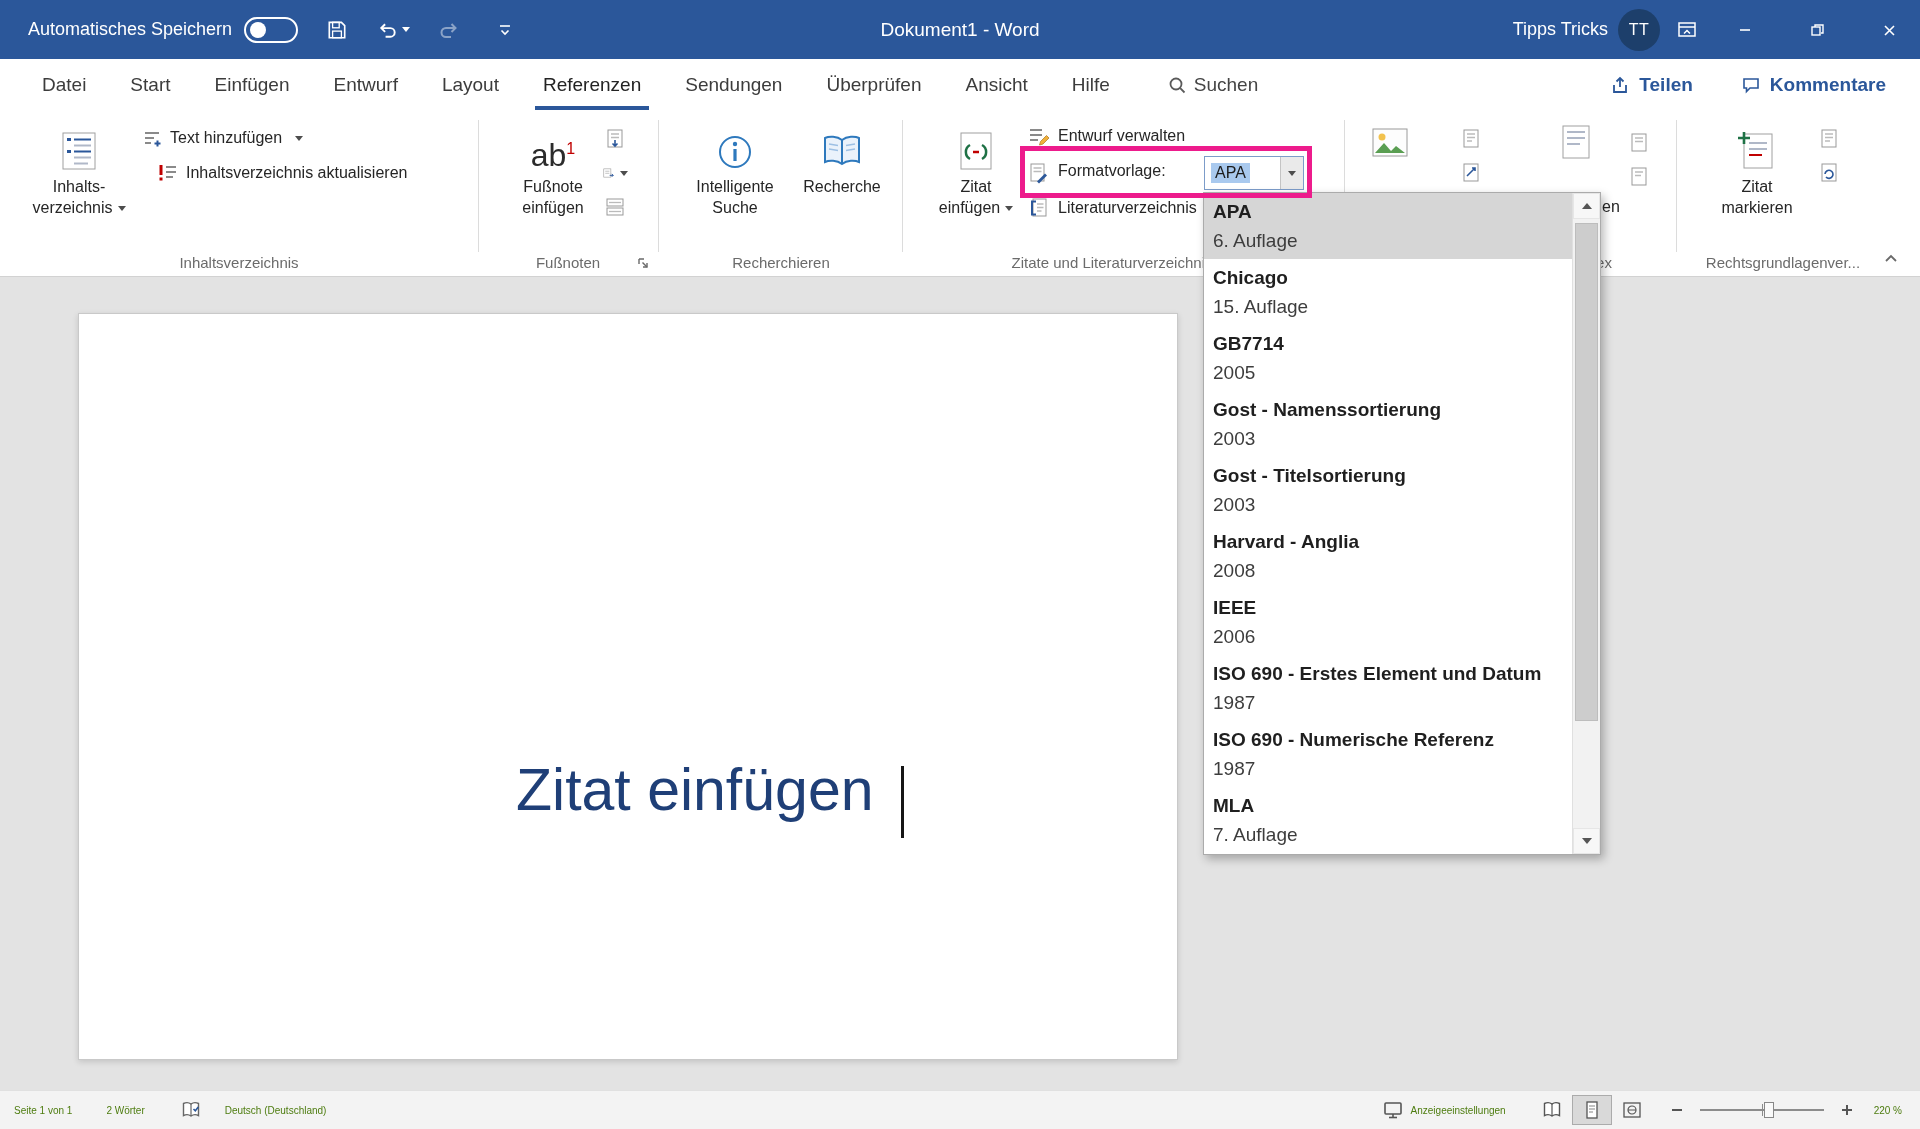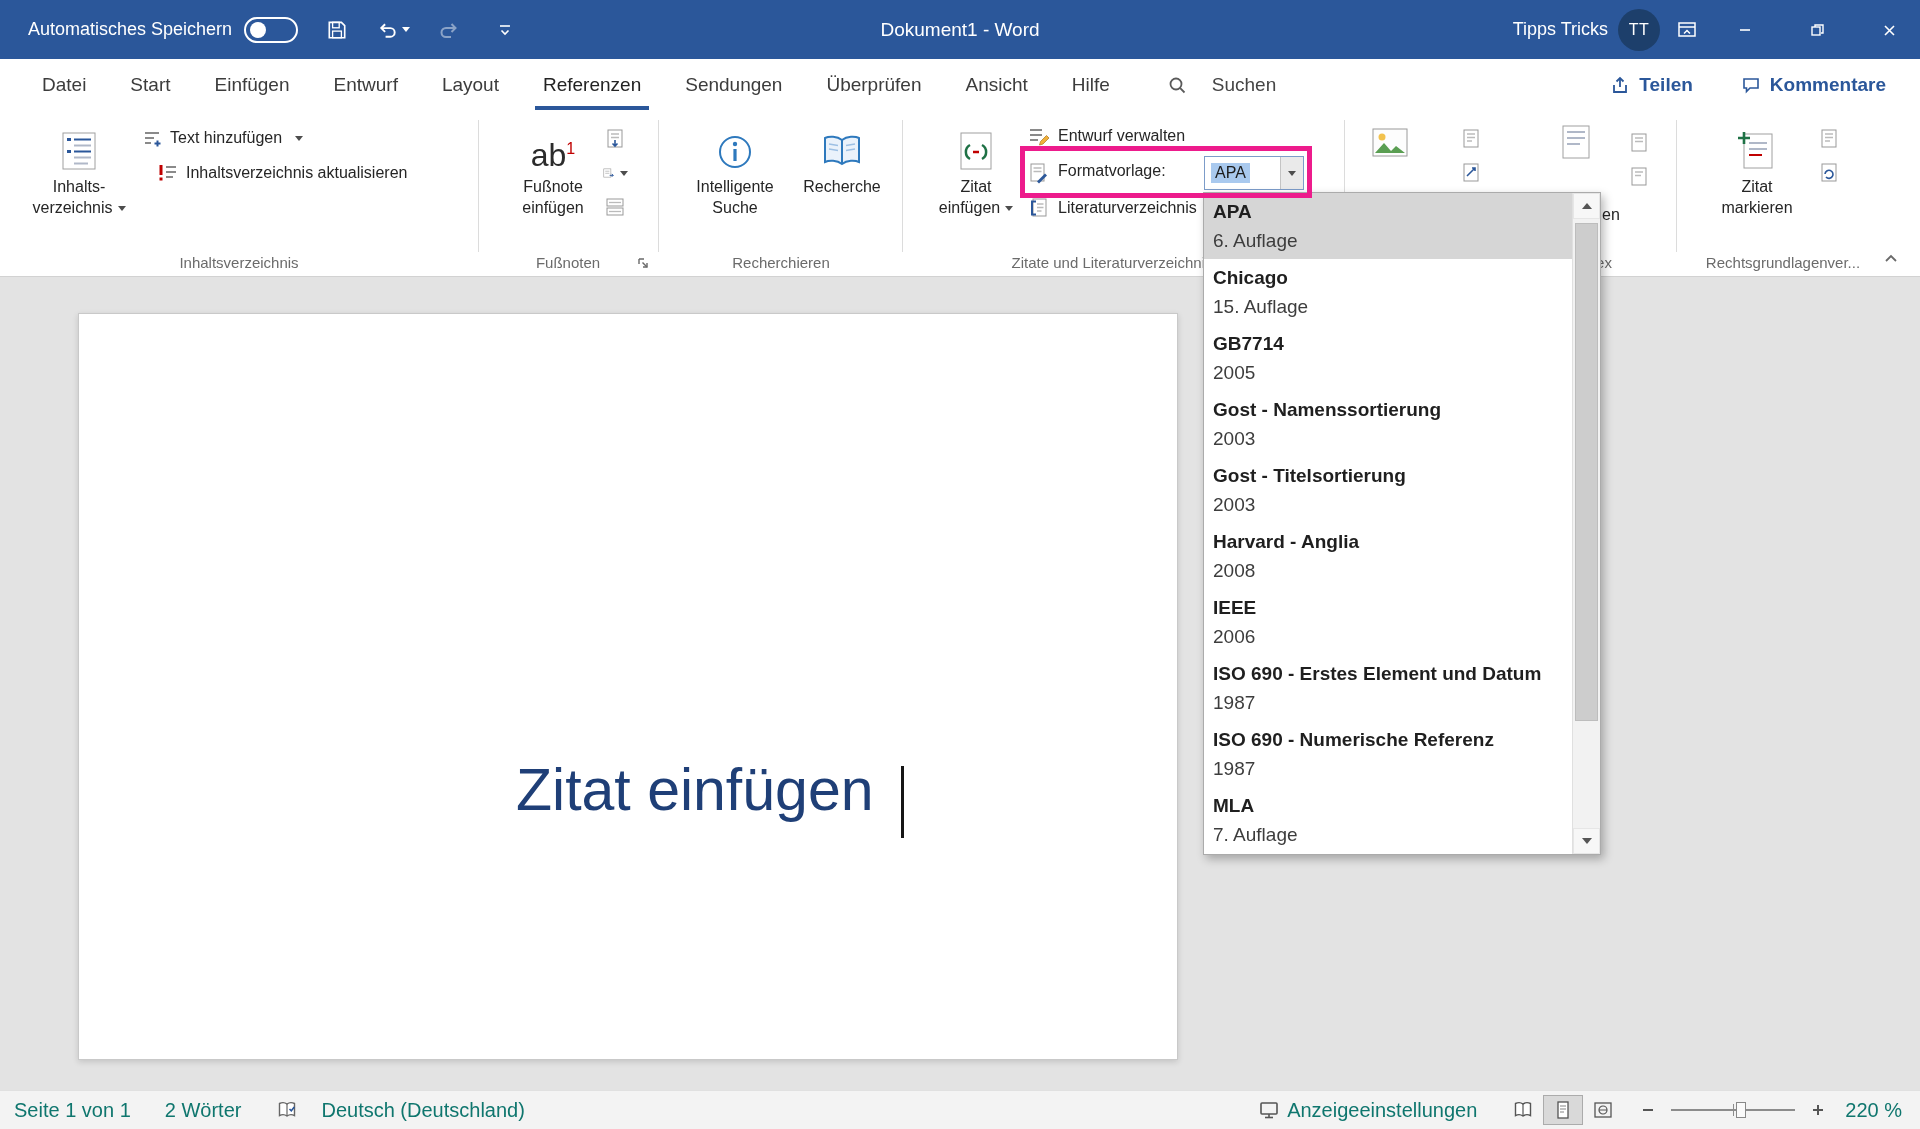--- a/index.html
+++ b/index.html
@@ -19,21 +19,21 @@
   .username{font-size:18px}
   .avatar{width:42px;height:42px;border-radius:50%;background:#1d3f6b;display:flex;align-items:center;justify-content:center;font-size:16px;letter-spacing:.5px}
   .winbtn{width:62px;height:59px;display:flex;align-items:center;justify-content:center}
   .dim{opacity:.45}
 
   
   .tabsrow{position:absolute;left:0;top:59px;width:100%;height:51px;background:#fff;display:flex;align-items:stretch;padding-left:20px}
   .tab{position:relative;display:flex;align-items:center;padding:0 22px;font-size:19px;color:#3c3c3c;cursor:default;white-space:nowrap}
   .tab.active{color:#232323}
   .tab.active::after{content:"";position:absolute;left:14px;right:14px;bottom:0;height:4px;background:#2b579a}
-  .tr-search{display:flex;align-items:center;gap:26px;margin-left:36px;font-size:19px;color:#454545}
+  .tr-search{display:flex;align-items:center;gap:8px;margin-left:36px;font-size:19px;color:#454545}
   .tr-right{margin-left:auto;display:flex;align-items:center;gap:48px;padding-right:34px;font-size:19px;color:#2b579a;font-weight:bold}
   .tr-right .item{display:flex;align-items:center;gap:9px}
 
   
   .ribbon{position:absolute;left:0;top:110px;width:100%;height:167px;background:#fff;border-bottom:1px solid #d2d2d2}
   .bigbtn{position:absolute;display:flex;flex-direction:column;align-items:center;text-align:center;font-size:16px;line-height:21px;color:#262626;cursor:default}
   .bigbtn .ibox{height:58px;display:flex;align-items:flex-end;justify-content:center;padding-bottom:4px}
   .smallrow{position:absolute;display:flex;align-items:center;gap:8px;font-size:16px;color:#262626;height:28px;white-space:nowrap}
   .grouplabel{position:absolute;top:144px;font-size:15px;color:#6b6b6b;text-align:center;white-space:nowrap}
   .divider{position:absolute;top:10px;height:132px;width:1px;background:#dcdcdc}
@@ -68,21 +68,21 @@
   
   .hl{position:absolute;left:1020px;top:146px;width:292px;height:52px;border:5px solid #ed1b8c;z-index:40;pointer-events:none}
 
   
   .docarea{position:absolute;left:0;top:277px;right:0;bottom:39px;background:#e3e3e3}
   .page{position:absolute;left:78px;top:36px;width:1100px;height:747px;background:#fff;border:1px solid #c9c9c9;box-shadow:0 2px 6px rgba(0,0,0,.14)}
   .doctext{position:absolute;left:437px;top:442px;font-size:59px;color:#1f3f77;white-space:nowrap}
   .caretbar{position:absolute;left:822px;top:452px;width:3px;height:72px;background:#151515}
 
   
-  .statusbar{position:absolute;left:0;right:0;bottom:0;height:39px;background:#f3f3f3;border-top:1px solid #e0e0e0;display:flex;align-items:center;font-size:20px;color:#0f766e;white-space:nowrap}
+  .statusbar{position:absolute;left:0;right:0;bottom:0;height:39px;background:#f3f3f3;border-top:1px solid #e0e0e0;display:flex;align-items:center;font-size:10px;color:#4d7c0f;white-space:nowrap}
   .sb-item{display:flex;align-items:center;gap:8px}
   .vbtn{width:40px;height:30px;display:flex;align-items:center;justify-content:center}
   .vbtn.sel{background:#d9d9d9;border:1px solid #ababab}
   .zslide{width:124px;height:30px;position:relative;margin:0 8px}
   .ztrack{position:absolute;left:0;right:0;top:14px;height:2px;background:#8c8c8c}
   .ztick{position:absolute;left:50%;top:9px;width:1px;height:12px;background:#8c8c8c}
   .zthumb{position:absolute;left:52%;top:7px;width:10px;height:16px;background:#fafafa;border:1px solid #888}
 </style>
 </head>
 <body>
@@ -410,21 +410,21 @@
           <line x1="7" y1="9.5" x2="15" y2="9.5" stroke="#bbb" stroke-width="1.5"></line>
         </svg>
     </span>
     <span class="smicon" style="left:1626px;top:54px">
       <svg width="22" height="22" viewBox="0 0 22 22">
           <rect x="4" y="2" width="14" height="17" fill="#fff" stroke="#999"></rect>
           <line x1="7" y1="6" x2="15" y2="6" stroke="#bbb" stroke-width="1.5"></line>
           <line x1="7" y1="9.5" x2="13" y2="9.5" stroke="#bbb" stroke-width="1.5"></line>
         </svg>
     </span>
-    <span class="frag" style="left:1602px;top:96px">en</span>
+    <span class="frag" style="left:1602px;top:88px">en</span>
     <div class="grouplabel" style="left:1584px;width:40px">ex</div>
     <div class="divider" style="left:1676px"></div>
 
     <div class="bigbtn" style="left:1712px;top:8px;width:90px">
       <span class="ibox">
         <svg width="42" height="42" viewBox="0 0 42 42">
             <rect x="8" y="4" width="28" height="34" fill="#fff" stroke="#a0a0a0"></rect>
             <line x1="13" y1="13" x2="31" y2="13" stroke="#b0b8c8" stroke-width="2"></line>
             <line x1="13" y1="19" x2="31" y2="19" stroke="#b0b8c8" stroke-width="2"></line>
             <line x1="13" y1="25" x2="26" y2="25" stroke="#c00000" stroke-width="2"></line>

